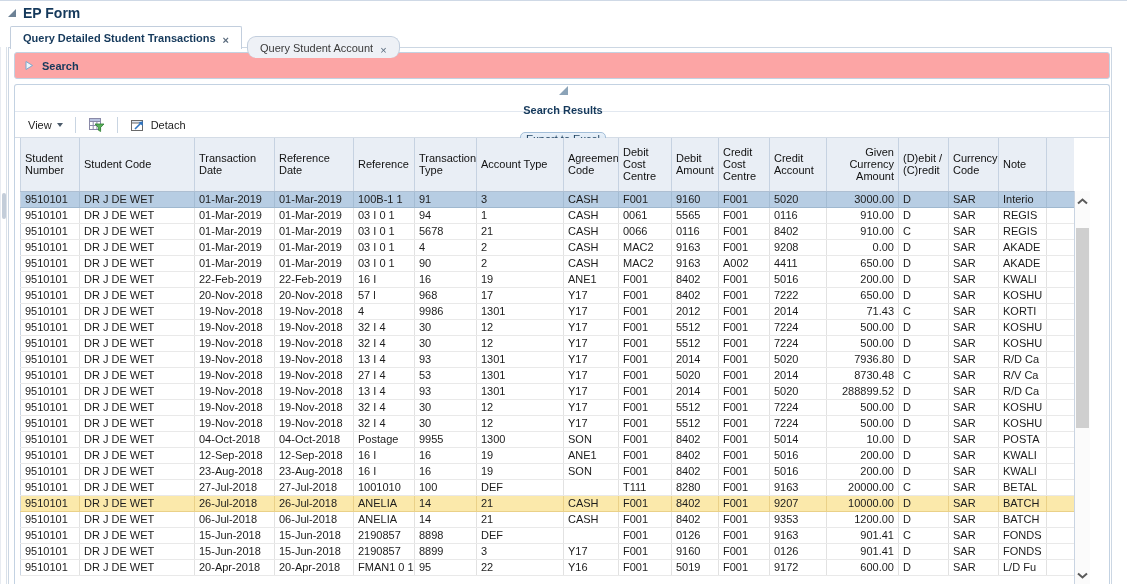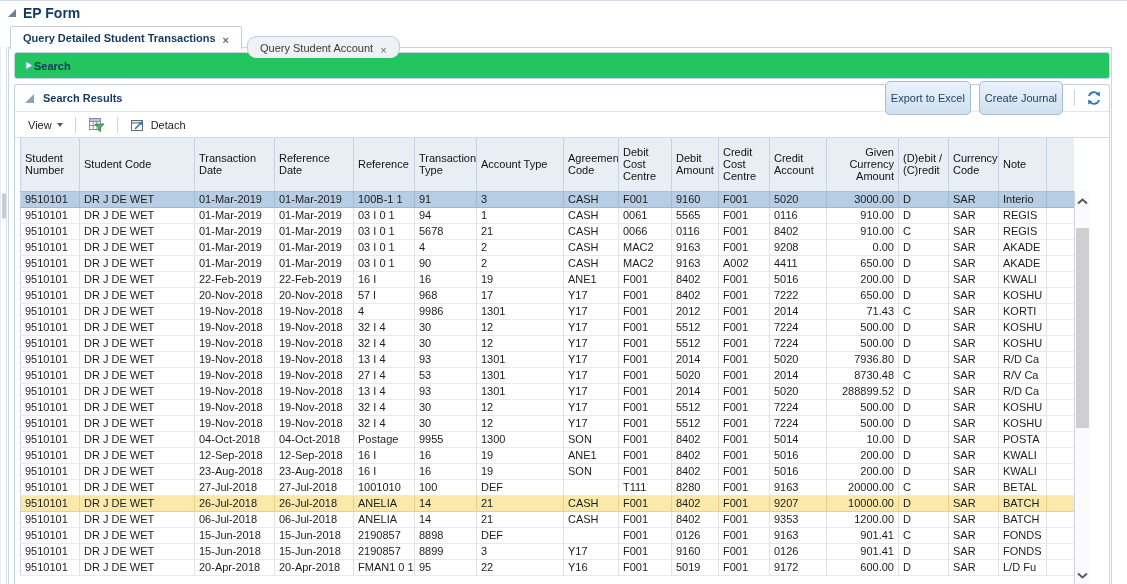--- a/index.html
+++ b/index.html
@@ -26,27 +26,27 @@
   .splitter { position:absolute; left:0; top:47px; width:7px; height:537px; background:#fff;
               border-left:1px solid #e7ebf1; border-right:1px solid #dae1e9; }
   .splitter-handle { position:absolute; left:1px; top:146px; width:4px; height:26px; background:#c3cdd9; border-radius:2px; }
 
   
   .frame { position:absolute; left:8px; top:47px; width:1104px; height:537px;
            border:1px solid #ccd7e3; border-bottom:none; background:#fff; z-index:1; }
 
   
   .panel-search { position:absolute; left:14px; top:52px; width:1096px; height:27px; z-index:2;
-                  border:1px solid #c3d2e2; border-radius:3px; background:#22c55e;
-                  display:flex; align-items:center; padding-left:9px; }
+                  border:1px solid #c3d2e2; border-radius:3px; background:#fca5a5;
+                  display:flex; align-items:center; gap:8px; padding-left:9px; }
   .panel-title { font-weight:bold; color:#15395b; }
 
   .panel-results { position:absolute; left:14px; top:84px; width:1096px; height:500px; z-index:2;
                    border:1px solid #c3d2e2; border-bottom:none; border-radius:3px 3px 0 0; background:#fff; }
-  .results-header { height:26px; display:flex; align-items:center; gap:8px; padding:0 7px 0 9px; }
+  .results-header { height:26px; display:flex; align-items:center; gap:8px; padding:0 7px 0 9px;flex-direction:column; }
   .spacer { flex:1; }
   .btn { height:34px; padding:0 5px; display:flex; align-items:center;
          background:linear-gradient(#eaf2fa,#cfe0ef); border:1px solid #a3bed8; border-radius:5px;
          color:#1c3f5e; cursor:default; }
   .vsep { width:1px; height:16px; background:#c9d5e2; margin:0 3px; }
 
   .toolbar { height:27px; border-top:1px solid #e2e8f0; border-bottom:1px solid #d4dce6;
              display:flex; align-items:center; gap:9px; padding-left:13px; }
   .toolbutton { display:flex; align-items:center; gap:5px; color:#222; cursor:default; }
   .caret-down { width:0; height:0; border-left:3.5px solid transparent; border-right:3.5px solid transparent;

